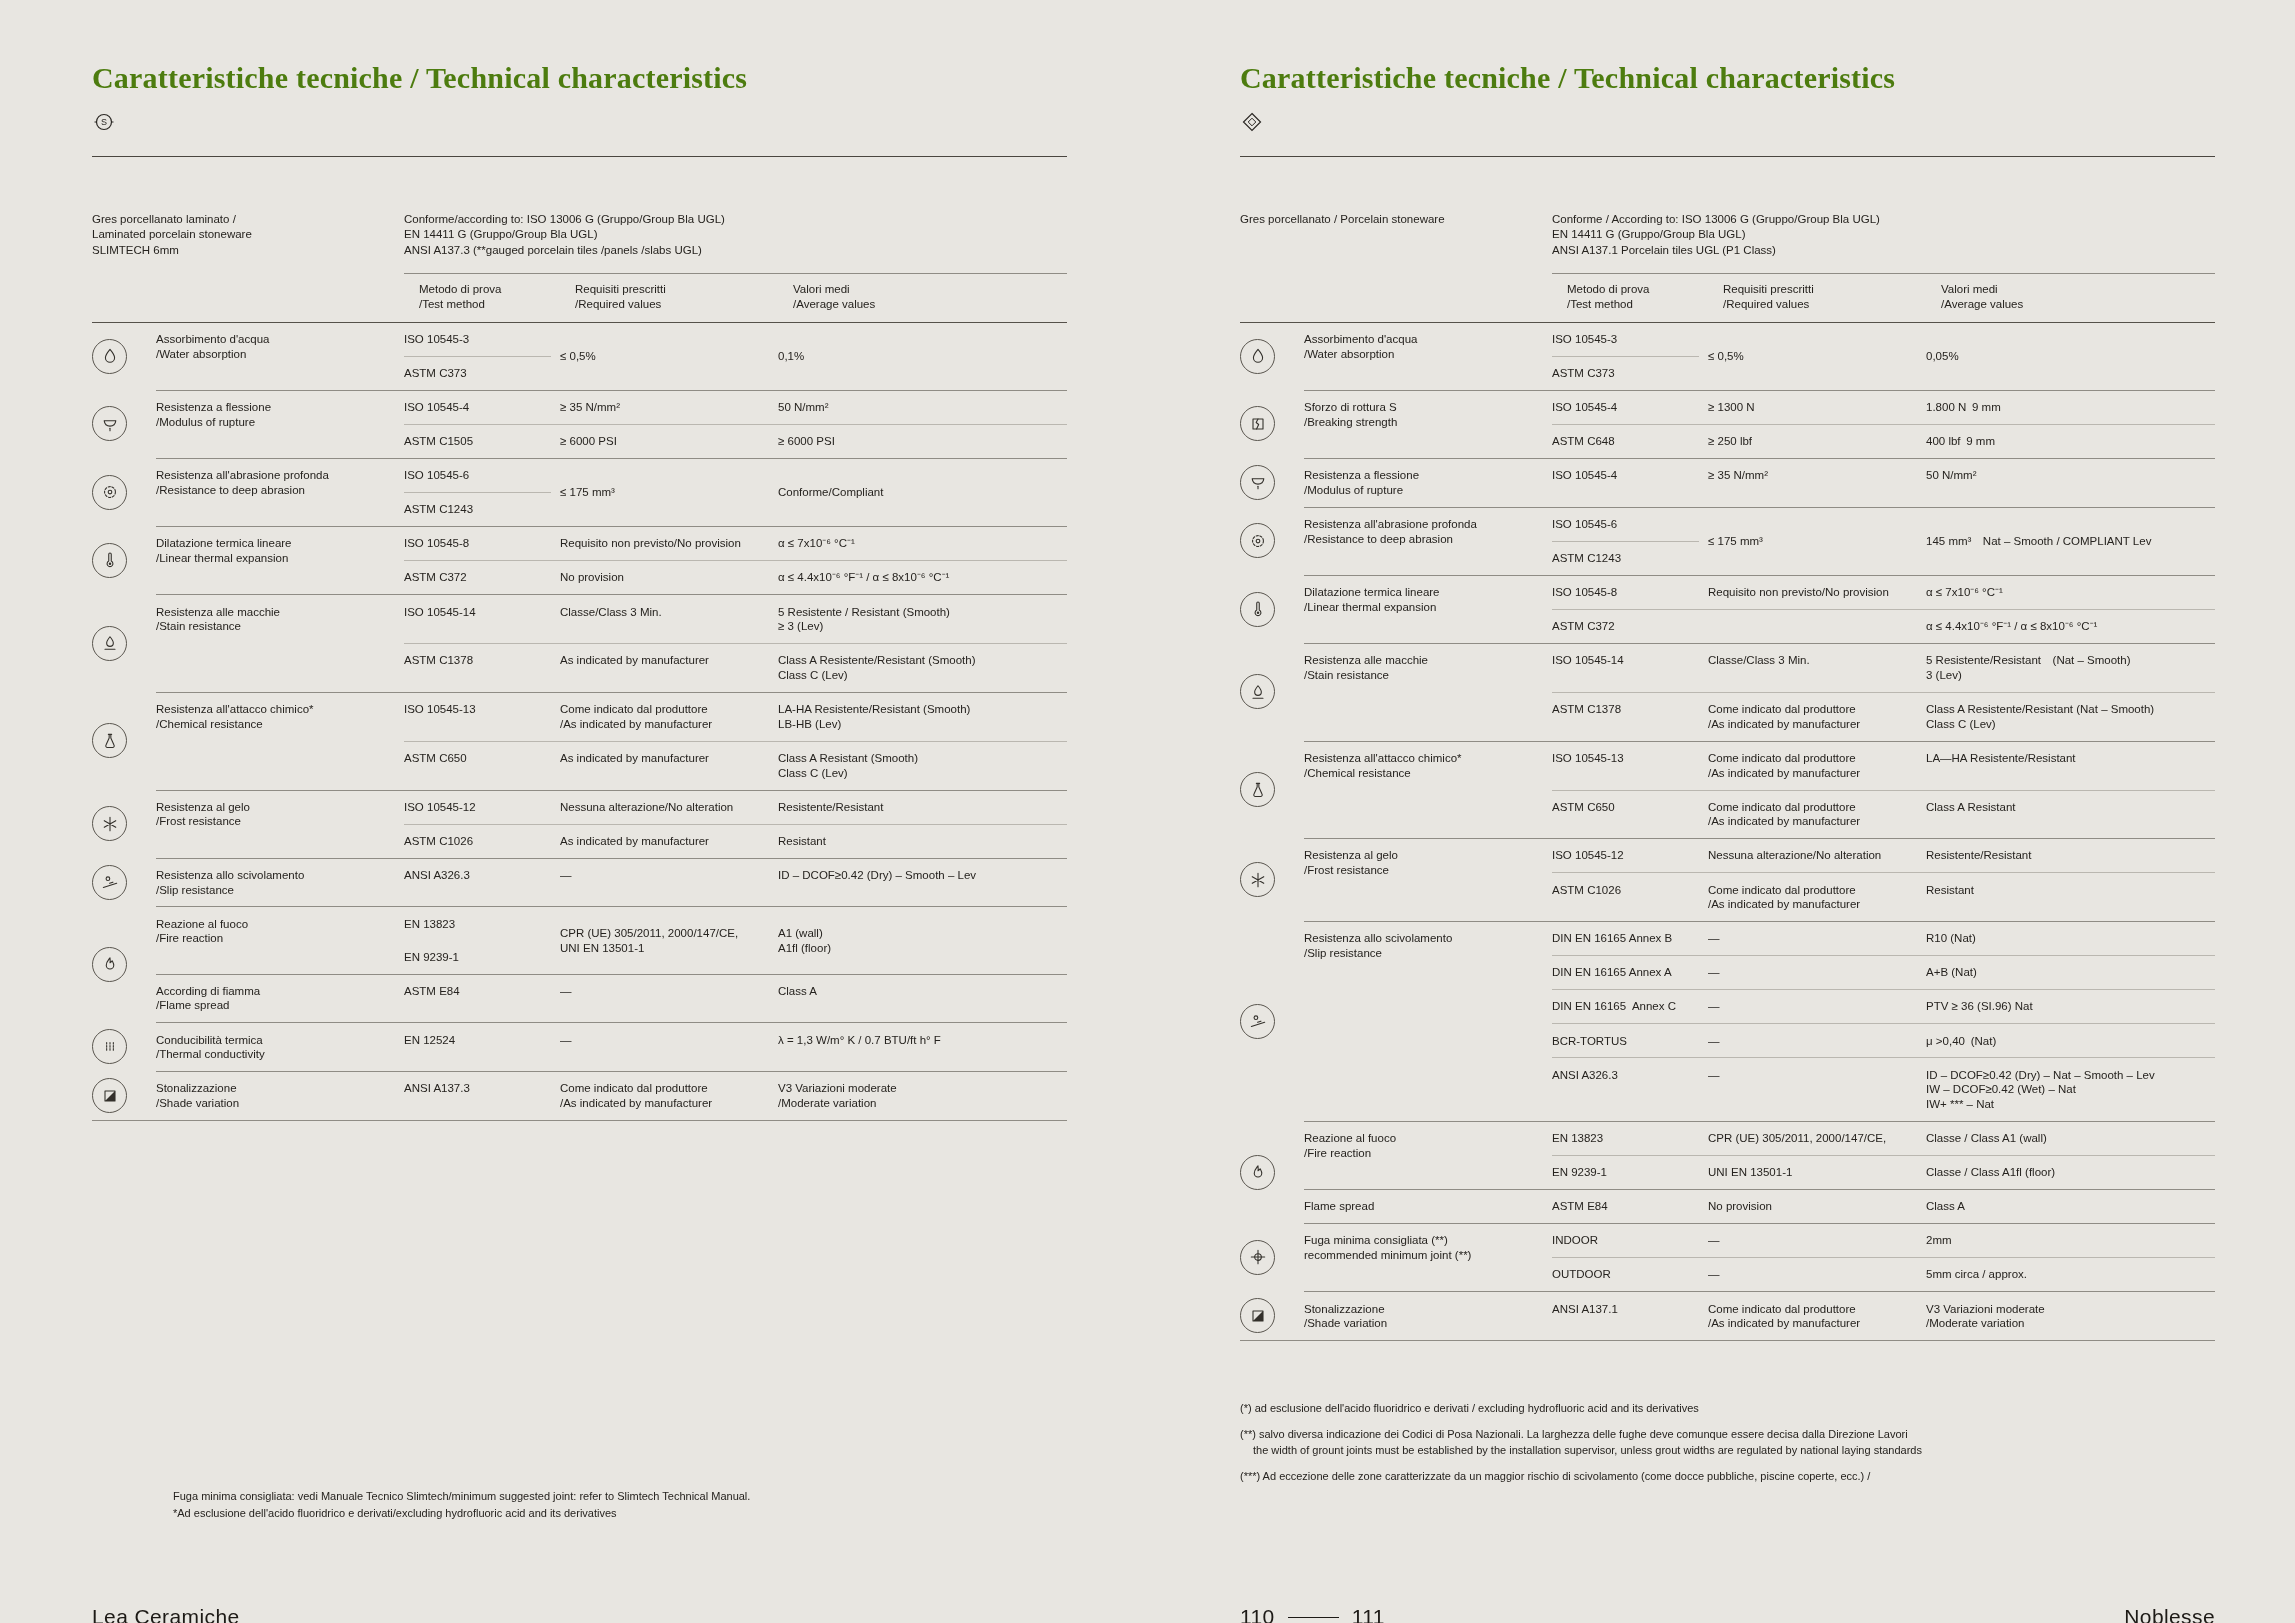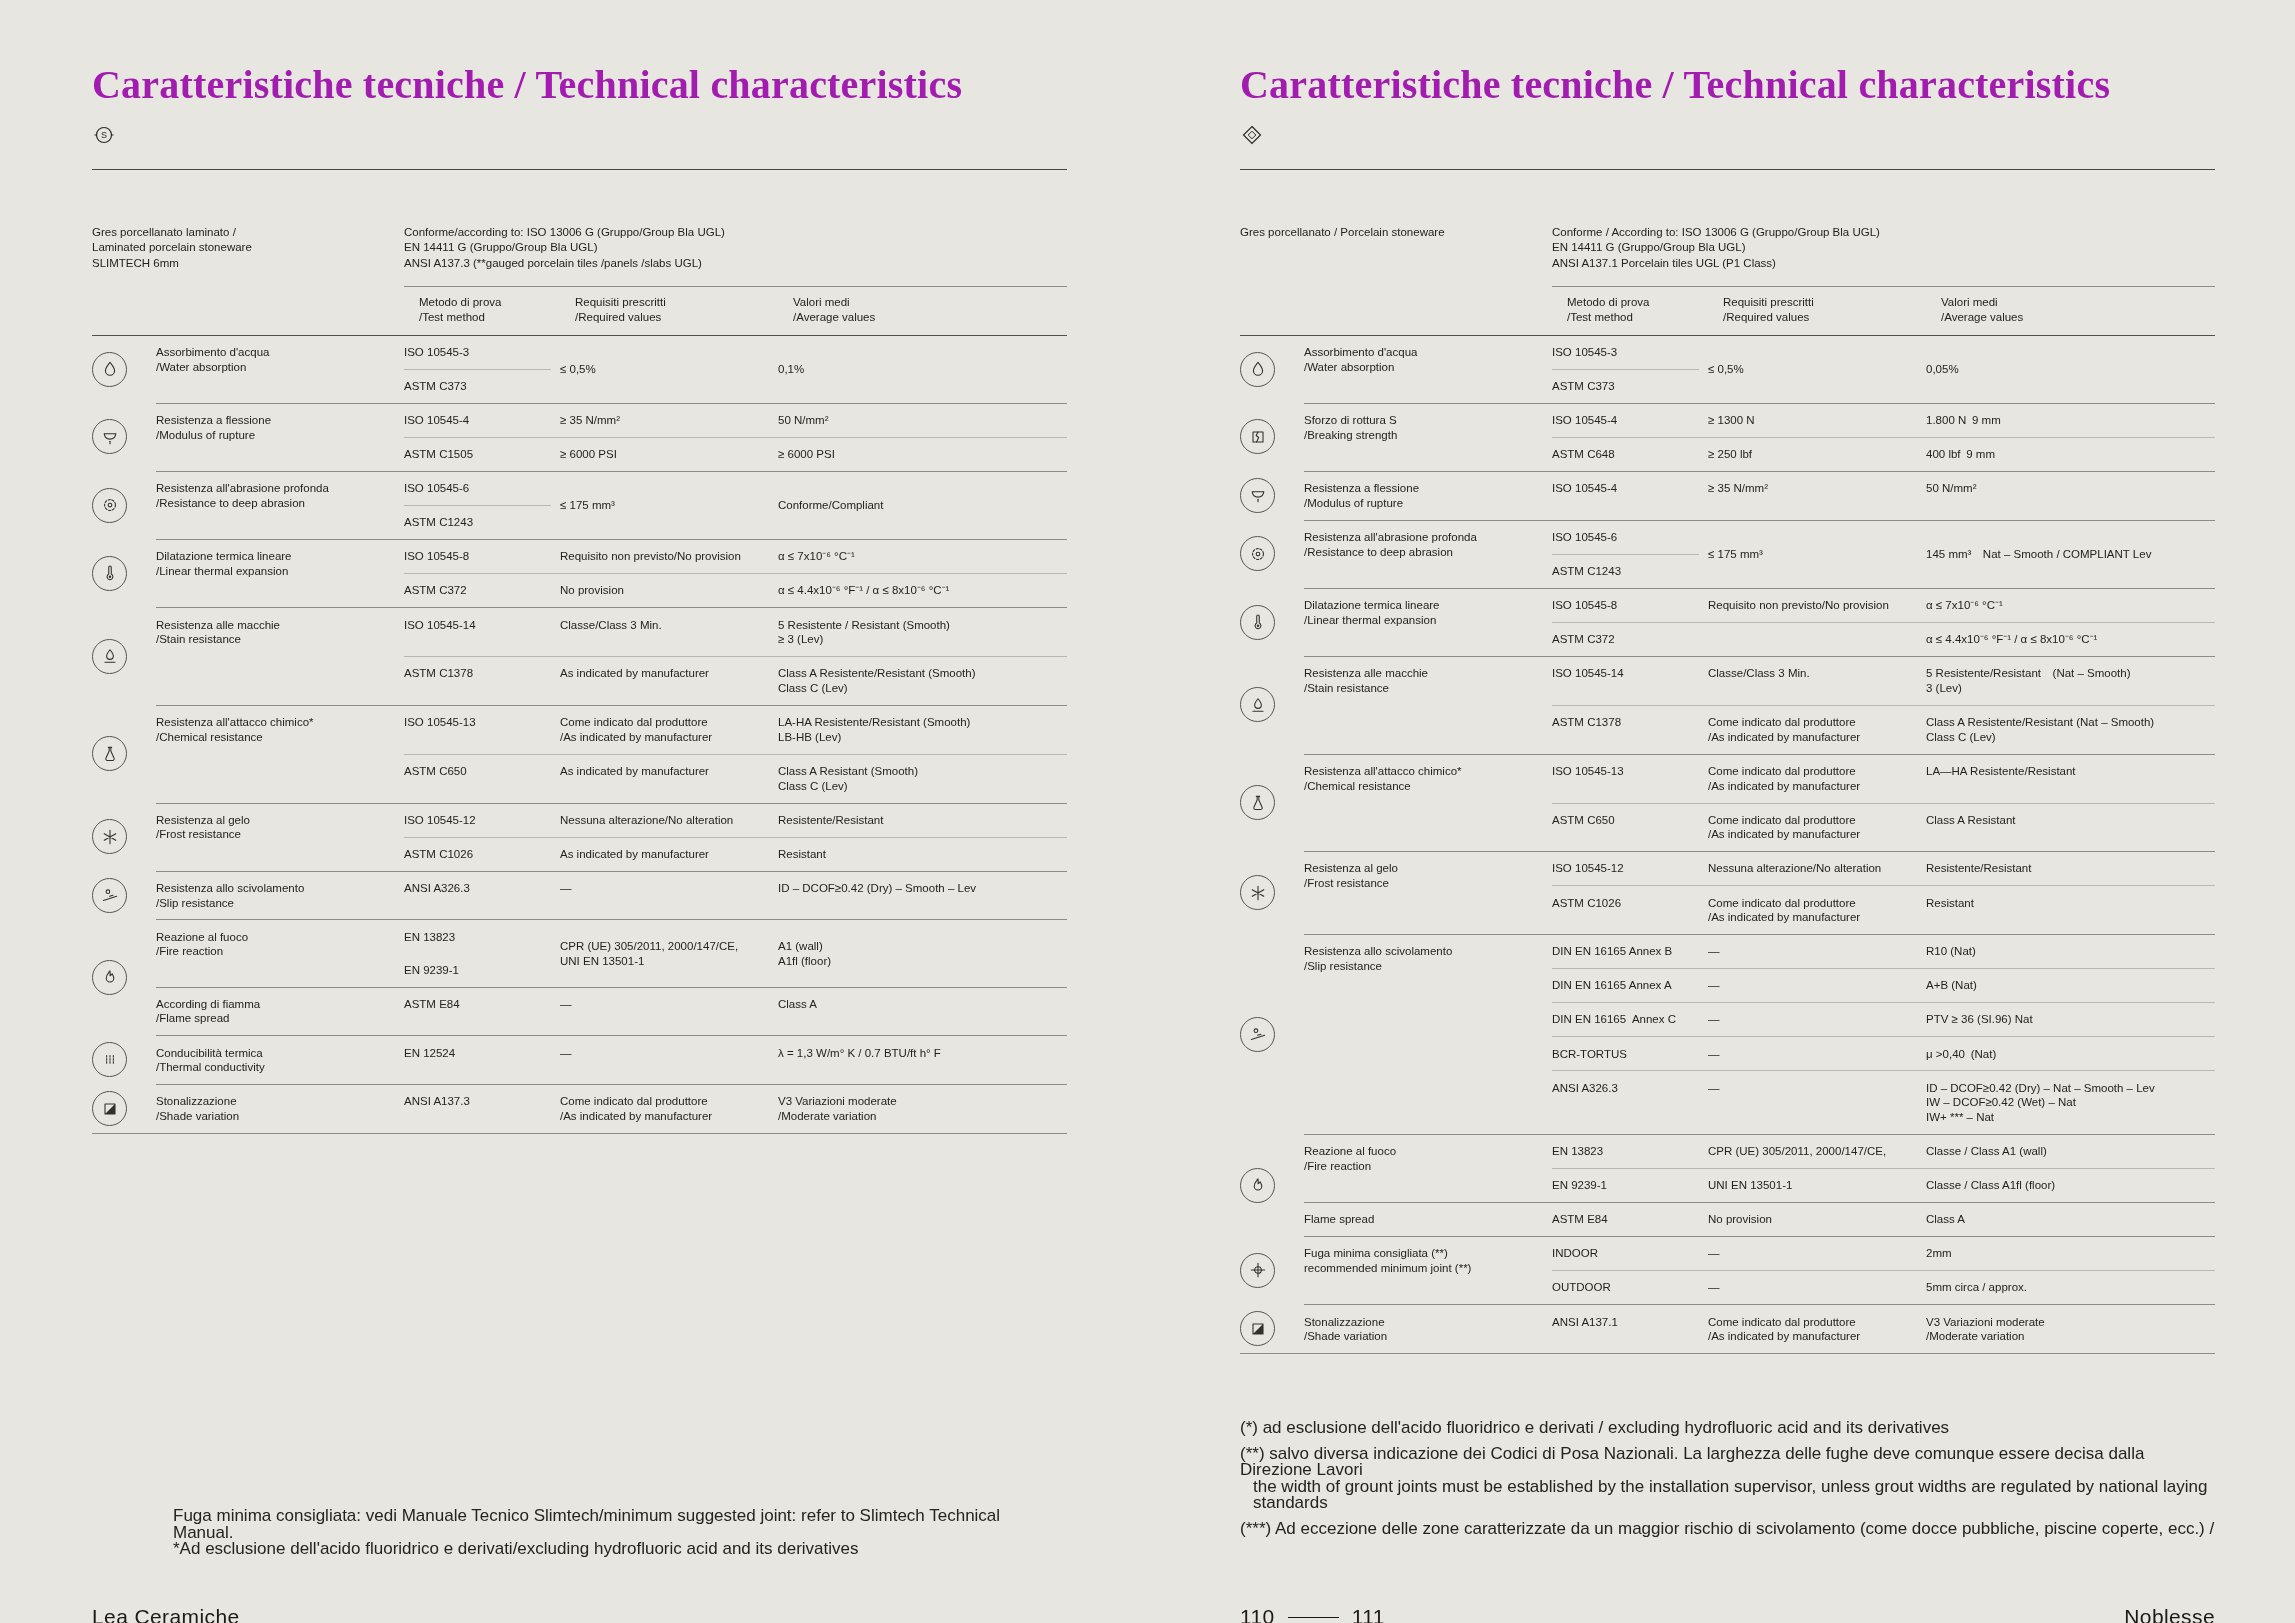--- a/index.html
+++ b/index.html
@@ -9,22 +9,22 @@
     font-family:"Liberation Sans", sans-serif;
     color:#26231f;
     display:flex;
     overflow:hidden;
   }
   .page{width:1148px;height:1624px;position:relative;box-sizing:border-box;}
   .page-inner{position:absolute;inset:0;padding:61px 81px 0 92px;box-sizing:border-box;}
 
   h1.page-title{
     font-family:"Liberation Serif", serif;
-    font-weight:700;font-size:40px;letter-spacing:0.2px;
-    margin:0 0 14.7px;color:#a21caf;
+    font-weight:700;font-size:30px;letter-spacing:0.2px;
+    margin:0 0 14.7px;color:#4d7c0f;
   }
   .header-icon{height:27.5px;margin-bottom:18.4px;}
   .header-icon svg{width:24px;height:24px;display:block;}
   .title-rule{border-top:0.9px solid #4a4640;}
 
   .info-row{display:grid;grid-template-columns:312px 1fr;margin-top:55px;font-size:11.5px;line-height:15.6px;}
   .col-rule{border-top:0.9px solid #8f8c85;margin-left:312px;margin-top:14.7px;}
   .col-row{display:flex;padding:8.3px 0 10px;font-size:11.5px;line-height:14.7px;gap:15px;}
   .col-spacer{width:312px;flex:none;}
   .col-heads{flex:1;display:grid;grid-template-columns:156px 218px 1fr;}
@@ -43,21 +43,21 @@
   .b-rows{flex:1;min-width:0;}
   .row{display:grid;grid-template-columns:156px 218px 1fr;}
   .row + .row{border-top:0.9px solid #bab7b0;}
   .cell{padding:9.2px 9.2px 9.2px 0;box-sizing:border-box;}
   .cell.methods{padding:0 9.2px 0 0;}
   .m-line{padding:9.2px 0;}
   .m-line + .m-line{border-top:0.9px solid #bab7b0;}
   .methods.nodiv .m-line + .m-line{border-top:none;}
   .row.span .cell.required, .row.span .cell.average{align-self:center;}
 
-  .footnotes{font-size:17px;line-height:16.5px;color:#26231f;margin-top:20px;}
+  .footnotes{font-size:11px;line-height:16.5px;color:#26231f;}
   .footnotes-left{position:absolute;left:173px;top:1488px;right:110px;}
   .footnotes-right{position:absolute;left:92px;top:1400px;right:81px;}
   .footnote{margin-bottom:9.2px;}
   .fn-indent{padding-left:13px;}
 
   .page-footer{position:absolute;left:92px;right:81px;top:1605px;
     display:flex;justify-content:space-between;align-items:center;
     font-size:21px;letter-spacing:0.4px;color:#1d1a16;}
   .pagenums{display:flex;align-items:center;gap:13px;}
   .dash{width:51px;border-top:1.8px solid #1d1a16;}

